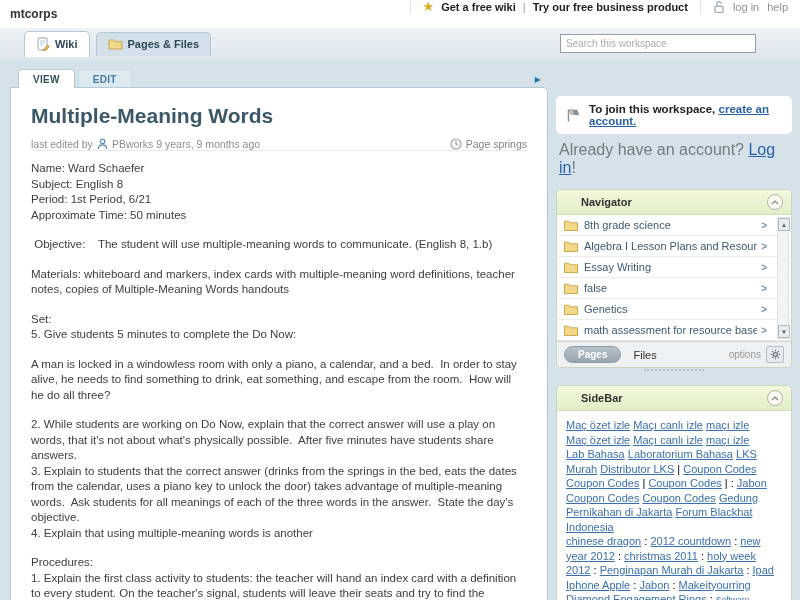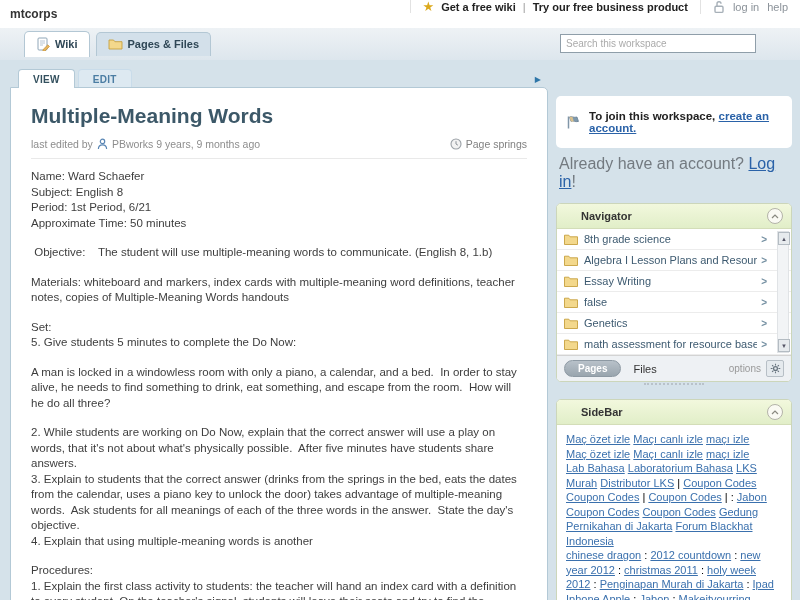--- a/index.html
+++ b/index.html
@@ -27,29 +27,29 @@
 
   
   .card{position:absolute;left:10px;top:68px;width:538px;}
   .strip{display:flex;align-items:flex-end;padding-left:8px;position:relative;height:20px;}
   .vtab{font-size:10px;font-weight:bold;padding:4px 14px 3px;border-radius:4px 4px 0 0;letter-spacing:.3px;}
   .vtab.view{background:#fff;border:1px solid #b3c9d6;border-bottom:none;color:#33505e;position:relative;z-index:2;}
   .vtab.edit{background:#dde9f1;border:1px solid #c9dcea;border-bottom:none;color:#4b7da3;margin-left:3px;}
   .strip-arrow{position:absolute;right:7px;bottom:4px;font-size:8px;color:#2e76a8;}
   .card-body{background:#fff;border:1px solid #b3c9d6;border-radius:0 5px 5px 5px;margin-top:-1px;padding:12px 20px 20px;height:540px;box-sizing:border-box;position:relative;z-index:1;}
   .page-title{font-size:21px;font-weight:bold;color:#3c5868;margin:4px 0 10px;}
-  .byline{display:flex;align-items:center;gap:4px;font-size:10.5px;color:#8d8d8d;padding-bottom:8px;border-bottom:1px solid #e9e9e9;}
+  .byline{display:flex;align-items:center;gap:4px;font-size:10.5px;color:#8d8d8d;border-bottom:1px solid #e9e9e9;}
   .byline .spacer{margin-left:auto;}
   .ph-link{display:flex;align-items:center;gap:4px;color:#818181;text-decoration:none;font-size:10.5px;}
   .para{font-size:11.5px;line-height:15.5px;color:#3e3e3e;margin:14px 0;white-space:pre-wrap;}
   .para:first-child{margin-top:10px;}
 
   
   .sidebar{position:absolute;left:556px;top:96px;width:236px;}
-  .join-box{background:#fff;border-radius:5px;padding:14px 9px;display:flex;align-items:center;gap:8px;font-size:11.5px;font-weight:bold;color:#222;}
+  .join-box{background:#fff;border-radius:5px;padding:7px 9px;display:flex;align-items:center;gap:8px;font-size:11.5px;font-weight:bold;color:#222;}
   .join-link{color:#2a62a8;text-decoration:underline;}
   .already{padding:7px 3px 2px;font-size:16px;color:#737a80;}
   .already a{color:#2a62a8;text-decoration:underline;}
   .panel{margin-top:10px;background:#fff;border:1px solid #ccd6ba;border-radius:5px;overflow:hidden;}
   .panel-hd{background:linear-gradient(#f2f8dd,#e1eec8);padding:4px 8px;display:flex;align-items:center;border-bottom:1px solid #d3ddb8;}
   .panel-title{font-size:11px;font-weight:bold;color:#333;padding-left:16px;}
   .collapse-btn{margin-left:auto;width:14px;height:14px;border:1px solid #b3b3a8;border-radius:50%;background:#fafaf3;display:flex;align-items:center;justify-content:center;}
   .nav-list-wrap{position:relative;background:#fff;}
   .nav-row{display:flex;align-items:center;gap:6px;padding:4px 34px 4px 7px;border-bottom:1px solid #ececec;position:relative;}
   .nav-label{font-size:11px;color:#3d5a70;white-space:nowrap;overflow:hidden;}

